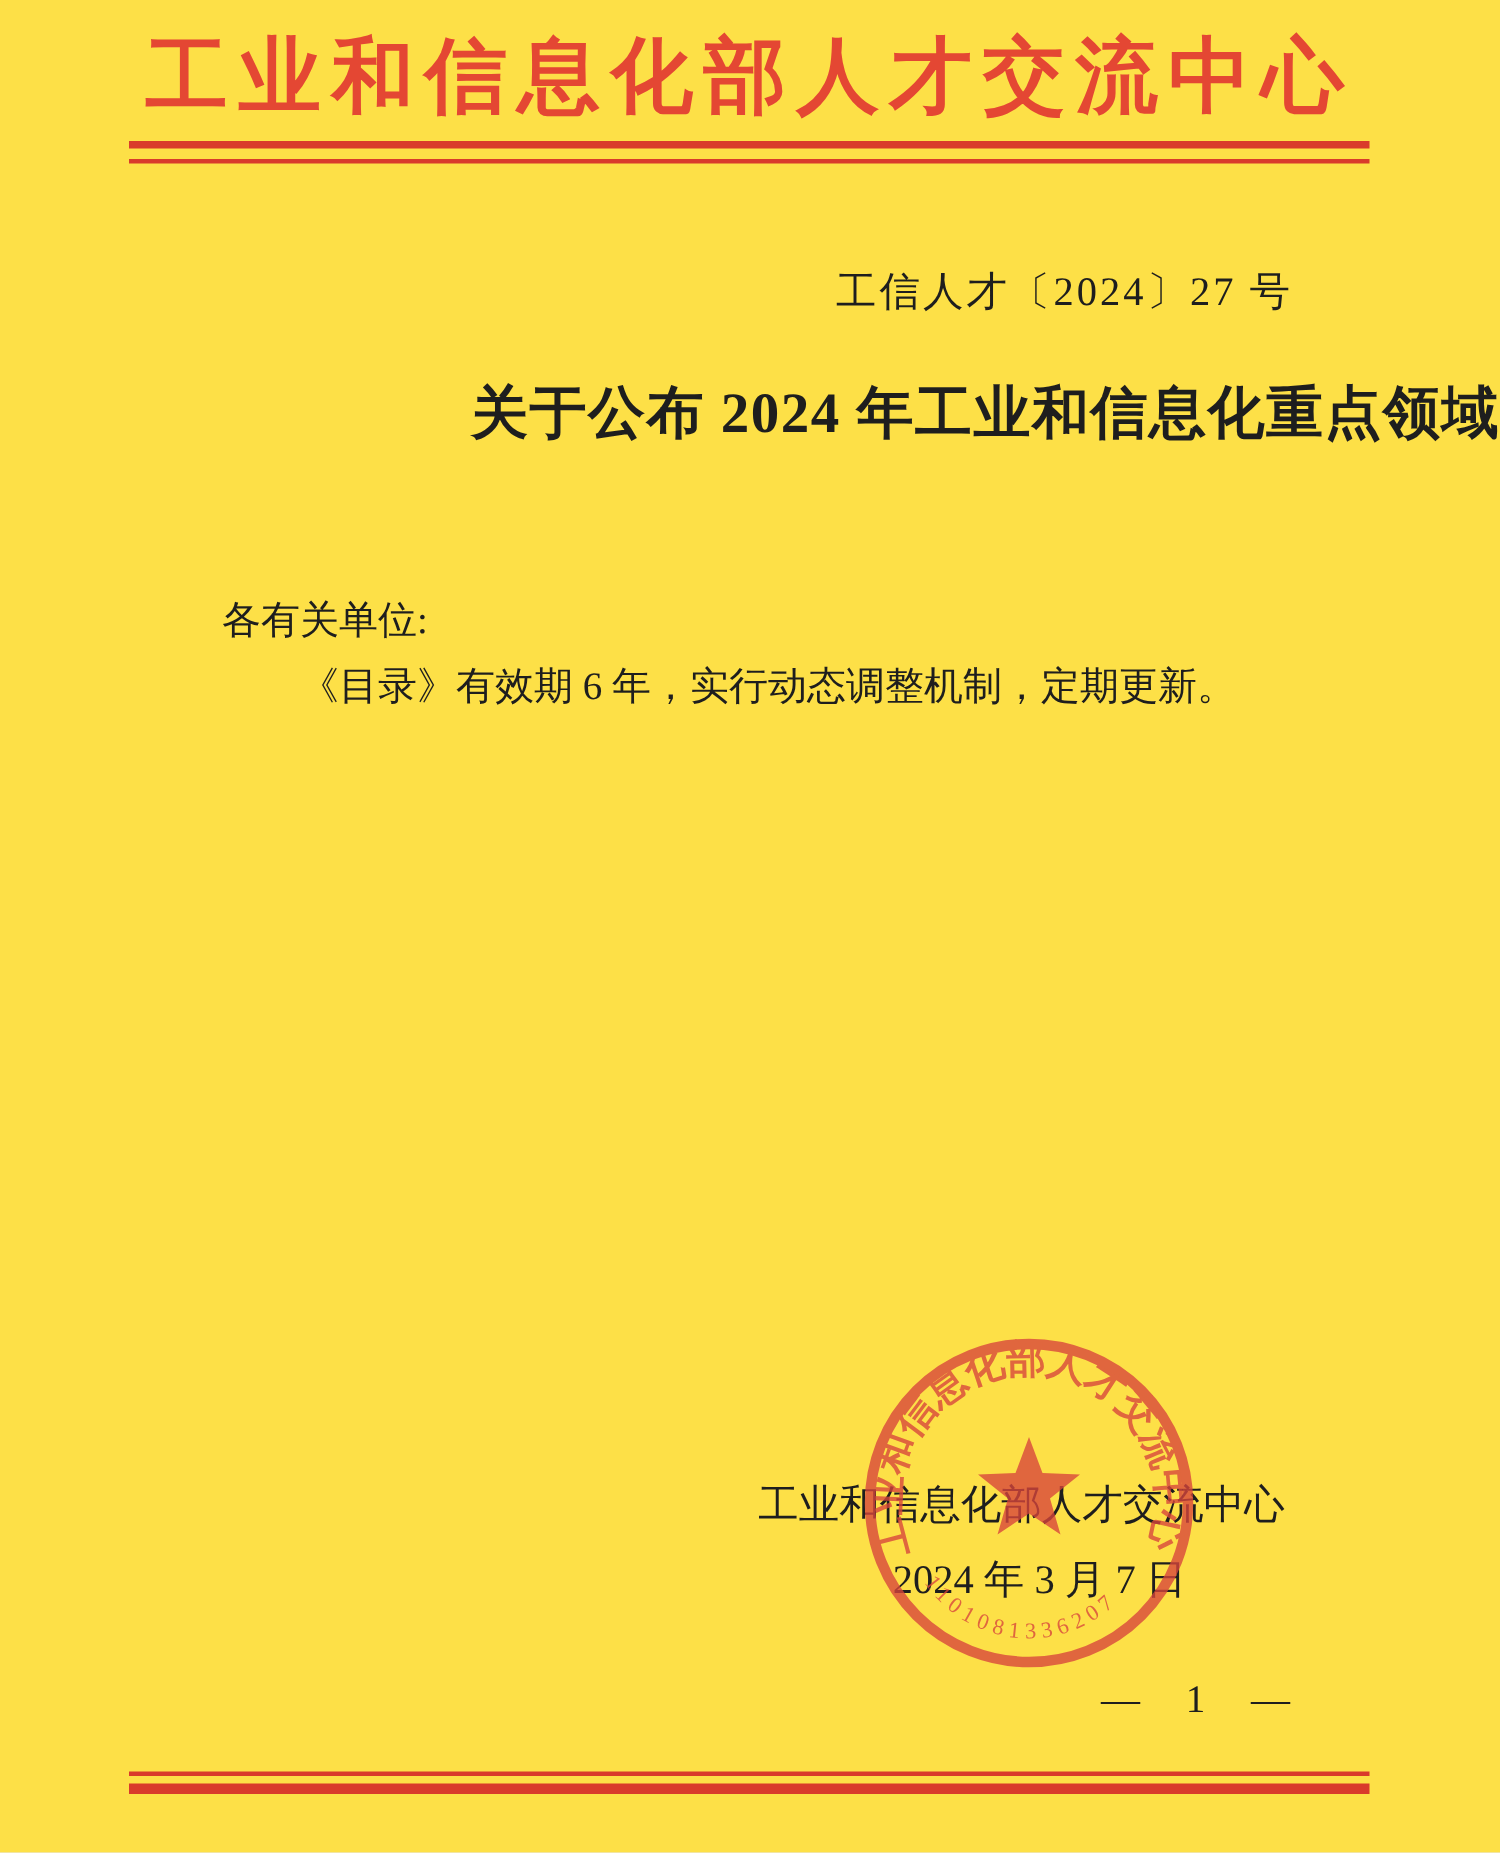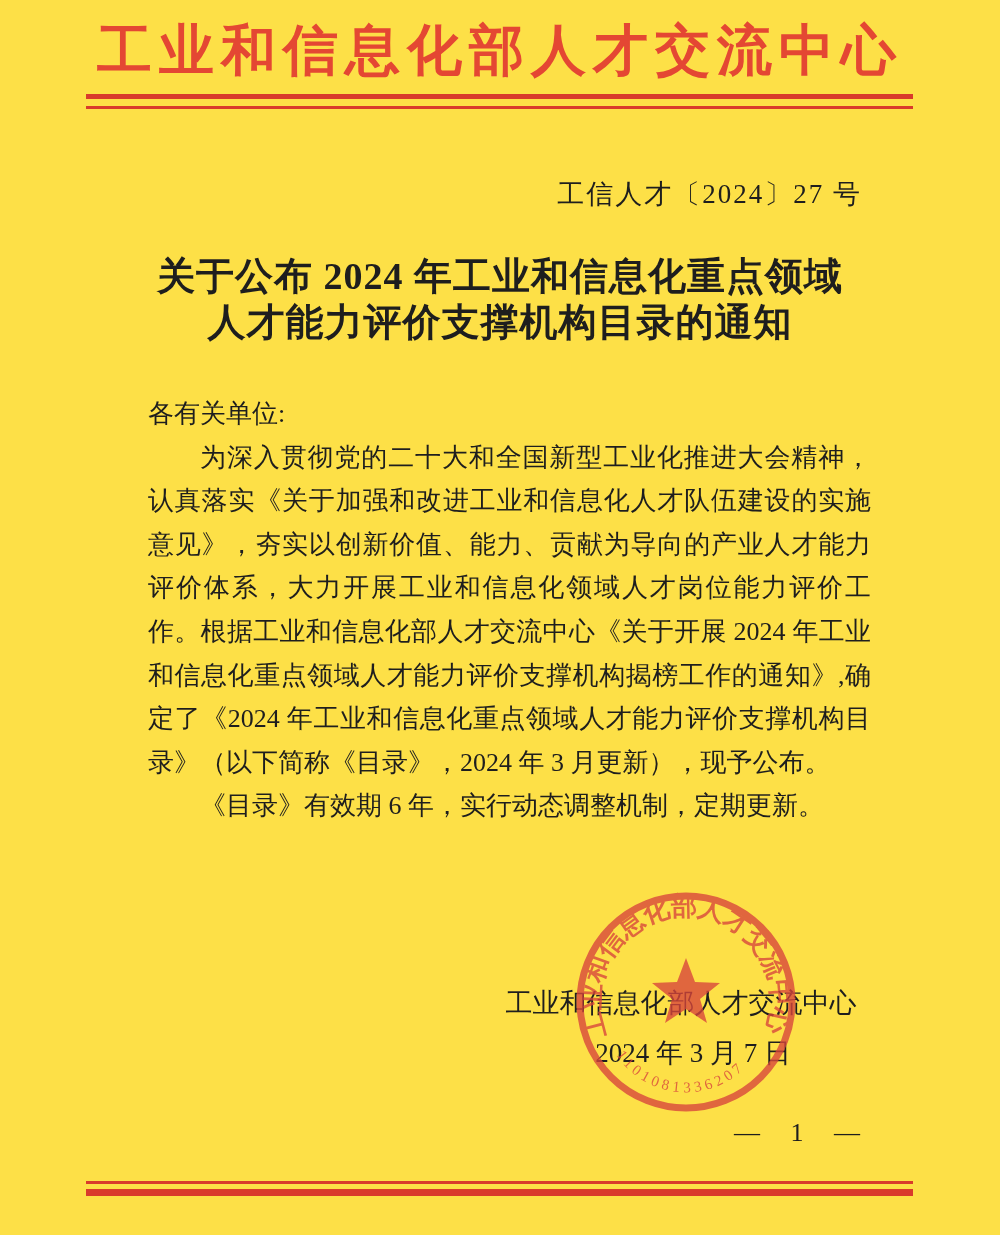--- a/index.html
+++ b/index.html
@@ -27,21 +27,21 @@
   .rule-bottom-thin{top:1181px;height:3px;}
   .rule-bottom-thick{top:1189px;height:7px;}
   
   .doc-number{
     position:absolute;top:176px;right:138px;
     font-size:27px;letter-spacing:2px;white-space:nowrap;
   }
   
   .doc-title{
     position:absolute;left:0;top:253px;width:100%;
-    text-align:center;font-weight:bold;
+    text-align:right;font-weight:bold;
     font-size:38px;line-height:46px;
     letter-spacing:1px;
   }
   
   .body-text{
     position:absolute;left:148px;top:392px;width:723px;
     font-size:26px;line-height:43.6px;
     text-align:justify;
     font-family:Liberation Serif, serif;
   }
@@ -84,26 +84,24 @@
 
   <div class="letterhead">工业和信息化部人才交流中心</div>
 
   <div class="rule rule-top-thick"></div>
   <div class="rule rule-top-thin"></div>
 
   <div class="doc-number">工信人才〔2024〕27 号</div>
 
   <div class="doc-title">
     <div>关于公布 2024 年工业和信息化重点领域</div>
-    <div>人才能力评价支撑机构目录的通知</div>
   </div>
 
   <div class="body-text">
     <p>各有关单位:</p>
-    <p class="indent">为深入贯彻党的二十大和全国新型工业化推进大会精神，认真落实《关于加强和改进工业和信息化人才队伍建设的实施意见》，夯实以创新价值、能力、贡献为导向的产业人才能力评价体系，大力开展工业和信息化领域人才岗位能力评价工作。根据工业和信息化部人才交流中心《关于开展 2024 年工业和信息化重点领域人才能力评价支撑机构揭榜工作的通知》,确定了《2024 年工业和信息化重点领域人才能力评价支撑机构目录》（以下简称《目录》，2024 年 3 月更新），现予公布。</p>
     <p class="indent">《目录》有效期 6 年，实行动态调整机制，定期更新。</p>
     <div class="gap"></div>
   </div>
 
   <div class="signature">工业和信息化部人才交流中心</div>
   <div class="doc-date">2024 年 3 月 7 日</div>
 
   <svg class="seal" viewBox="568 885 236 236" xmlns="http://www.w3.org/2000/svg">
     <circle cx="686" cy="1002" r="106" fill="none" stroke="#d8453c" stroke-width="7"></circle>
     <polygon fill="#d8453c" points="686,958 677,982 652,983 672,999 665,1023 686,1009 707,1023 700,999 720,983 695,982"></polygon>

